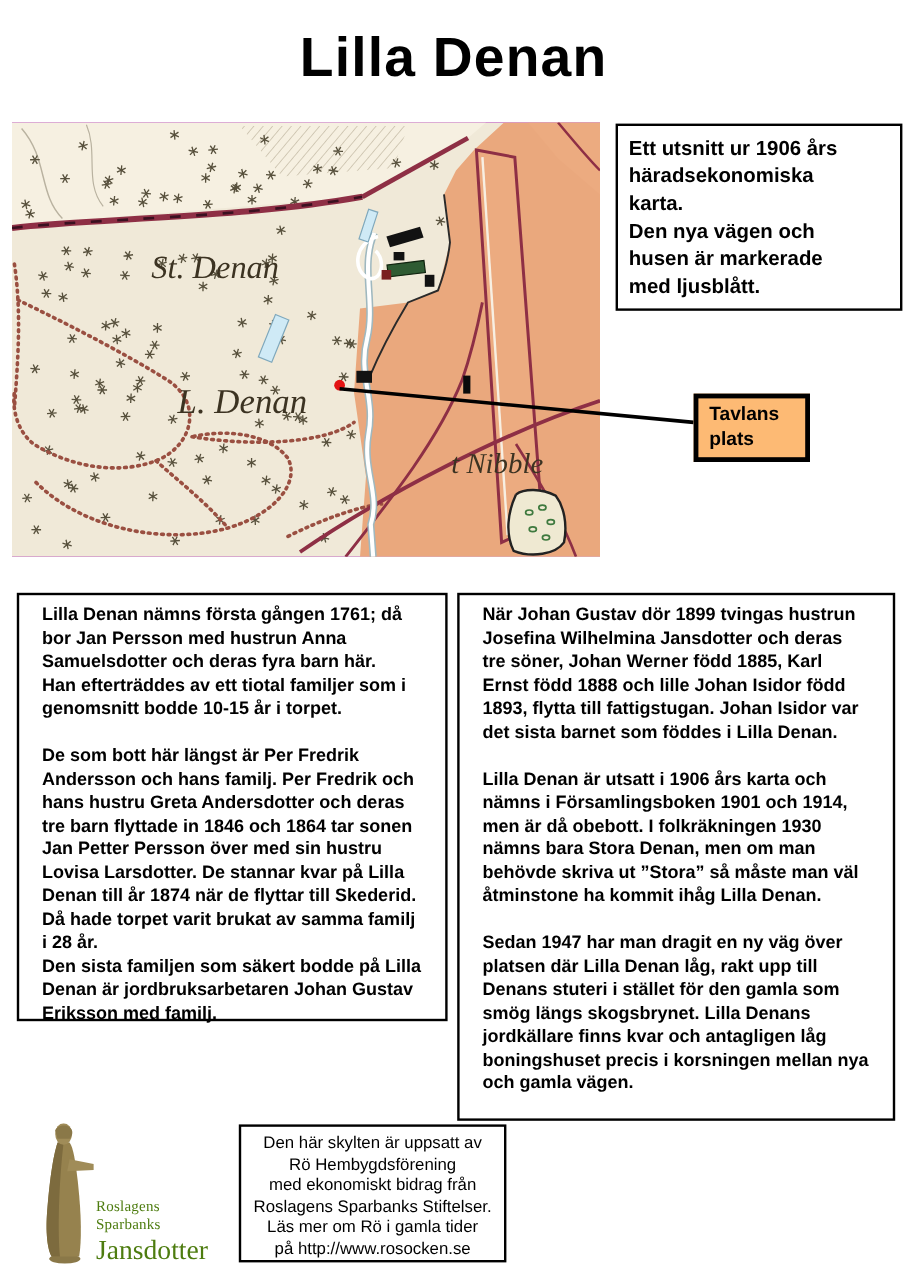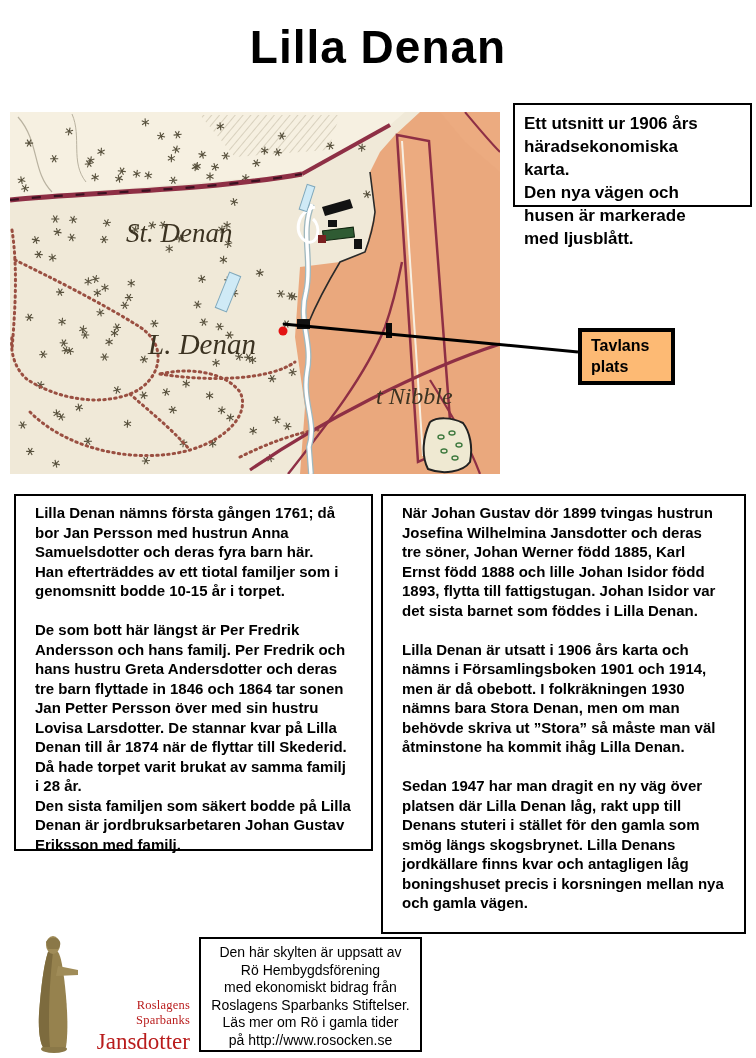--- a/index.html
+++ b/index.html
@@ -1,41 +1,41 @@
 <!DOCTYPE html>
 <html><head>
 <meta charset="utf-8">
 <style>
   html,body{margin:0;padding:0;background:#ffffff;}
   .page{position:relative;width:756px;height:1058px;background:#fff;overflow:hidden;
         font-family:"Liberation Sans","DejaVu Sans",sans-serif;color:#000;}
   .title{position:absolute;left:0;right:0;top:20px;text-align:center;
          font-size:46px;font-weight:700;letter-spacing:1px;}
-  .map-wrap{position:absolute;left:10px;top:112px;width:490px;height:362px;background:#a21caf;}
+  .map-wrap{position:absolute;left:10px;top:102px;width:490px;height:362px;background:#a21caf;}
   .map-wrap svg{display:block;}
-  .cap-box{position:absolute;left:513px;top:103px;width:239px;height:104px;
+  .cap-box{position:absolute;left:513px;top:103px;width:239px;height:156px;
            border:2px solid #000;box-sizing:border-box;padding:7px 9px;
            font-size:17px;line-height:23px;font-weight:bold;white-space:pre-line;z-index:4;background:#fff;}
   .tav-box{position:absolute;left:578px;top:328px;width:97px;height:57px;
            border:4px solid #000;box-sizing:border-box;padding:3px 0 0 9px;
            font-size:16px;line-height:21px;font-weight:bold;white-space:pre-line;z-index:4;background:#fdba74;}
   .overlay{position:absolute;left:0;top:0;width:756px;height:1058px;pointer-events:none;z-index:3;}
   .tbox{position:absolute;border:2px solid #000;box-sizing:border-box;padding:7px 19px;
         font-size:15px;line-height:19.5px;font-weight:bold;background:#fff;}
   .tbox p{margin:0 0 19.5px 0;white-space:pre-line;}
   .tbox p:last-child{margin-bottom:0;}
   .tbox-left{left:14px;top:494px;width:359px;height:357px;}
   .tbox-right{left:381px;top:494px;width:365px;height:440px;}
   .credit-box{position:absolute;left:179px;top:937px;width:223px;height:115px;
               border:2px solid #000;box-sizing:border-box;padding:5px 2px;
               font-size:14px;line-height:17.5px;text-align:center;white-space:pre-line;margin-left:20px;}
   .logo{position:absolute;left:28px;top:932px;width:150px;height:122px;}
   .logo svg{position:absolute;left:0;top:4px;}
-  .logo-text{position:absolute;left:52px;top:66px;width:110px;text-align:right;
-             font-family:"Liberation Serif","DejaVu Serif",serif;color:#b91c1c;}
+  .logo-text{position:absolute;left:52px;top:66px;width:110px;text-align:left;
+             font-family:"Liberation Serif","DejaVu Serif",serif;color:#4d7c0f;}
   .logo-line1{font-size:12.5px;letter-spacing:0.2px;}
   .logo-line2{font-size:23px;margin-top:1px;}
   .updated{position:absolute;right:8px;top:1026px;font-size:15.5px;font-weight:400;margin-top:40px;}
   .map-label{font-family:"Liberation Serif","DejaVu Serif",serif;font-style:italic;fill:#3c3322;}
 </style>
 </head>
 <body>
 
 <div class="page">
 

